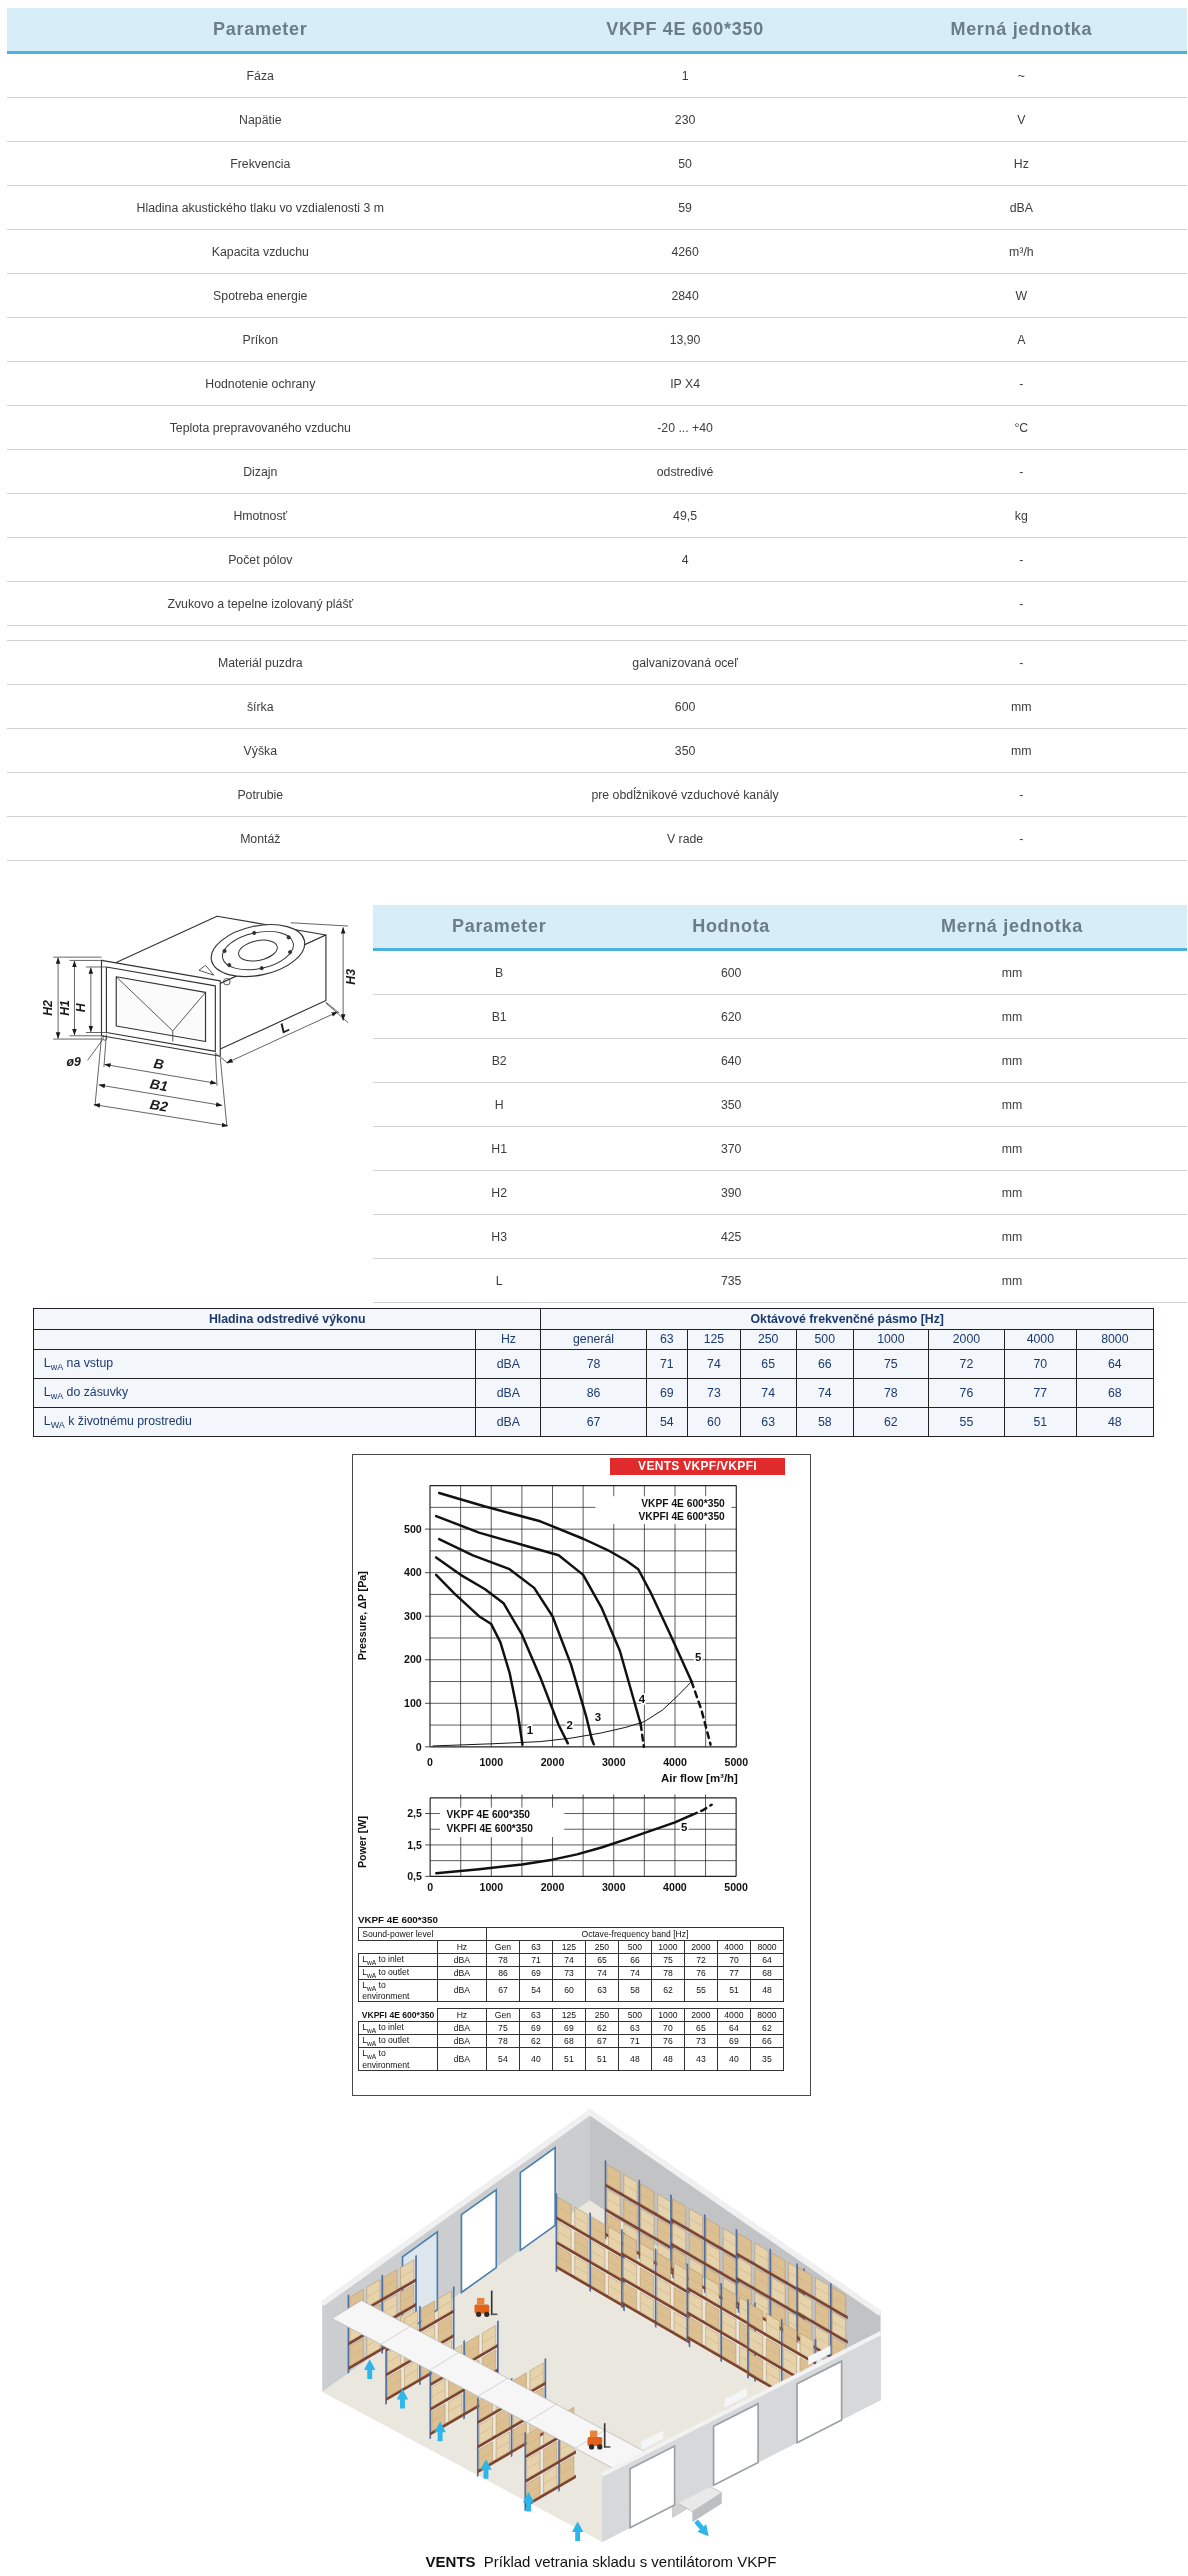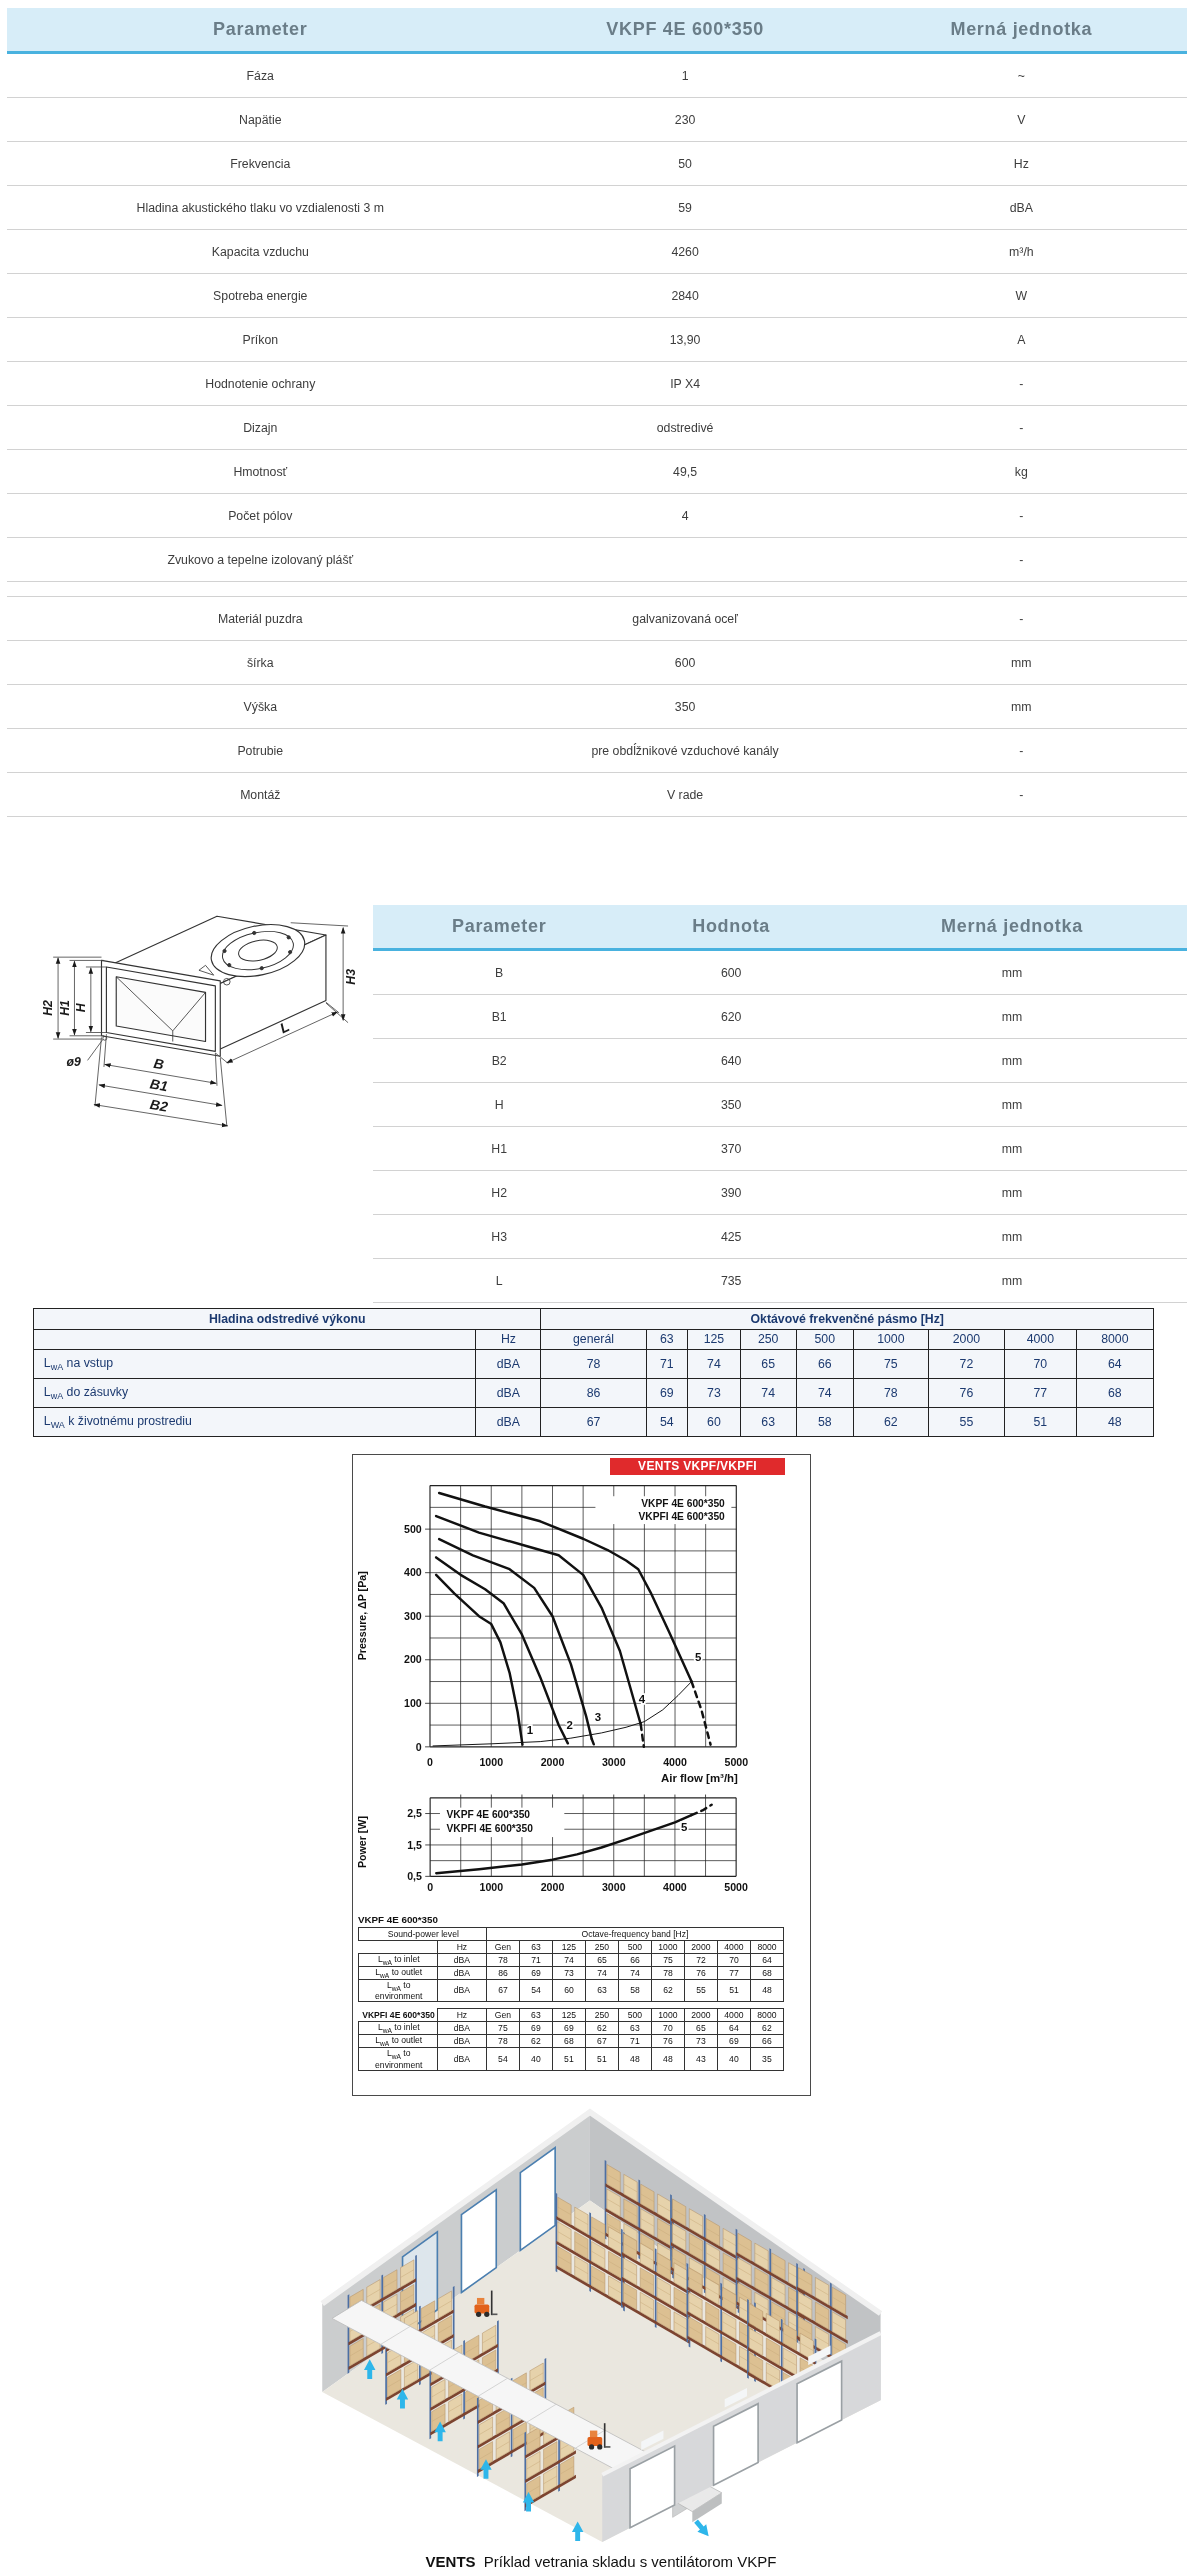--- a/index.html
+++ b/index.html
@@ -35,21 +35,21 @@
   #svg-power{position:absolute;left:0;top:333px;}
   .tick{font:bold 13px "Liberation Sans",sans-serif;fill:#111;}
   .axis{font:bold 13px "Liberation Sans",sans-serif;fill:#111;}
   .axis2{font:bold 14px "Liberation Sans",sans-serif;fill:#111;}
   .leg{font:bold 12.5px "Liberation Sans",sans-serif;fill:#111;}
   .clab{font:bold 14px "Liberation Sans",sans-serif;fill:#111;stroke:#fff;stroke-width:4px;paint-order:stroke;}
   #sound-tables{position:absolute;left:4.9px;top:459px;width:429px;color:#111;}
   .stitle{font-weight:bold;font-size:9.8px;margin:0 0 1.6px 0;}
   table.snd{border-collapse:collapse;table-layout:fixed;width:425px;font-size:8.6px;margin-bottom:5.7px;}
   table.snd td{border:0.8px solid #333;text-align:center;height:13px;padding:0 1.6px;box-sizing:border-box;}
-  table.snd td.sl{text-align:center;padding-left:3.3px;margin-top:32px;}
+  table.snd td.sl{text-align:left;padding-left:3.3px;margin-top:32px;}
   table.snd td.nb{border:none;}
   table.snd .bold{font-weight:bold;}
   table.snd sub{font-size:6.6px;}
   
   #dim-drawing{position:absolute;left:11.5px;top:908px;}
   #warehouse{position:absolute;left:317px;top:2099px;}
   .dimtext{font:bold italic 15px "Liberation Sans",sans-serif;fill:#1a1a1a;}
   .dimtext2{font:bold italic 17px "Liberation Sans",sans-serif;fill:#1a1a1a;}
   #caption{position:absolute;left:317px;top:2553px;width:568px;text-align:center;
            font-size:15px;color:#111;}
@@ -134,20 +134,28 @@
 
         <div class="trow">
           <div class="cell c1">Hodnotenie ochrany</div>
           <div class="cell c2">IP X4</div>
           <div class="cell c3">
             <span class="uexp"></span>
             <span class="uval">-</span>
           </div>
         </div>
 
+        <div class="trow">
+          <div class="cell c1">Teplota prepravovaného vzduchu</div>
+          <div class="cell c2">-20 ... +40</div>
+          <div class="cell c3">
+            <span class="uexp"></span>
+            <span class="uval">°C</span>
+          </div>
+        </div>
 
         <div class="trow">
           <div class="cell c1">Dizajn</div>
           <div class="cell c2">odstredivé</div>
           <div class="cell c3">
             <span class="uexp"></span>
             <span class="uval">-</span>
           </div>
         </div>
 

